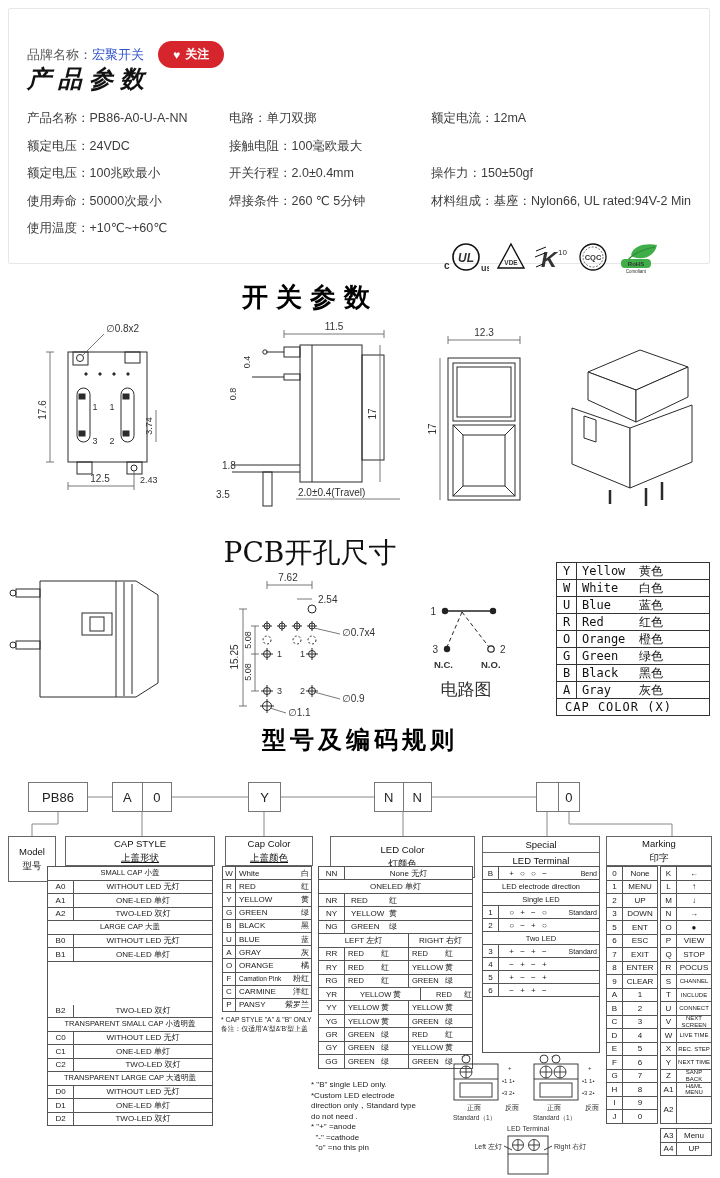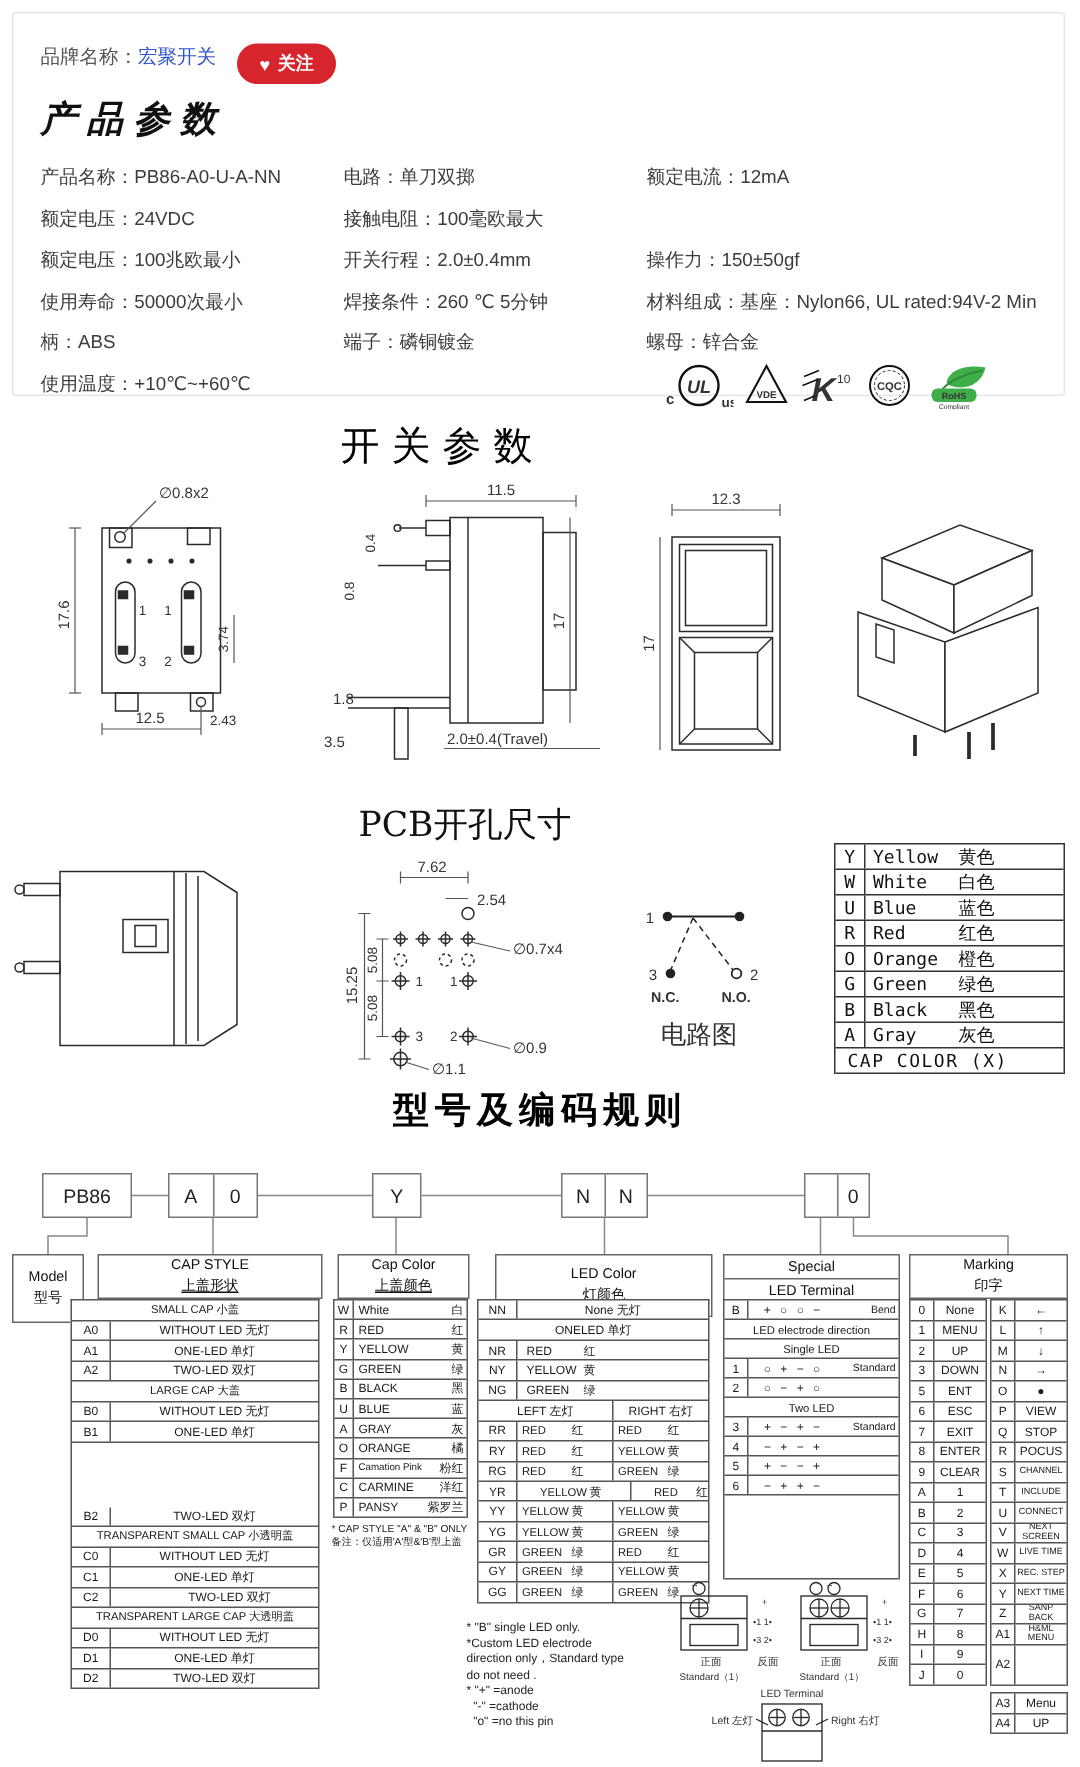--- a/index.html
+++ b/index.html
@@ -1,34 +1,34 @@
 <!DOCTYPE html>
 <html><head>
 <meta charset="utf-8">
 <style>
   *{margin:0;padding:0;box-sizing:border-box}
   body{font-family:"Liberation Sans","DejaVu Sans",sans-serif;background:#fff;color:#222}
   #page{position:relative;width:720px;height:1178px;background:#fff;overflow:hidden}
   .abs{position:absolute}
   
   .topbox{left:8px;top:8px;width:702px;height:256px;border:1px solid #e3e7ea;border-radius:2px;background:#fff}
-  .brandrow{left:18px;top:20px;display:flex;font-size:13px;color:#555}
+  .brandrow{left:18px;top:32px;display:flex;align-items:center;font-size:13px;color:#555}
   .brand{color:#3355cc;text-decoration:none;cursor:pointer}
   .follow{margin-left:14px;display:inline-flex;align-items:center;gap:5px;background:#d6252d;color:#fff;font-size:12px;font-weight:bold;padding:5px 15px;border-radius:14px;cursor:pointer}
   .ptitle{left:18px;top:54px;font-family:"DejaVu Serif",serif;font-style:italic;font-weight:bold;font-size:24px;letter-spacing:7px;color:#111}
   #params-body{left:0;top:96px;width:702px}
   .prow{display:flex;height:27.5px;align-items:center;font-size:12.5px;color:#3c3c3c}
   .pcell{overflow:hidden;white-space:nowrap}
   .pc0{width:220px;padding-left:18px}
   .pc1{width:202px}
   .pc2{flex:1;padding-right:6px}
   .certs{left:432px;top:232px;display:flex;align-items:center;gap:7px}
   
-  .h-switch{left:3px;top:280px;width:584px;text-align:center;font-size:26px;font-weight:normal;letter-spacing:8px;color:#000}
-  .h-pcb{left:150px;top:534px;width:320px;text-align:center;font-family:"DejaVu Serif",serif;font-size:23px;color:#111}
+  .h-switch{left:18px;top:280px;width:584px;text-align:center;font-size:26px;font-weight:bold;letter-spacing:8px;color:#000}
+  .h-pcb{left:150px;top:534px;width:320px;text-align:center;font-family:"DejaVu Serif",serif;font-size:28px;color:#111}
   .h-coding{left:0;top:724px;width:720px;text-align:center;font-size:24px;font-weight:bold;letter-spacing:4px;color:#000}
   svg text{fill:#333}
   .serif-cap{font-family:"DejaVu Serif",serif}
   
   #capcolor-x{left:556px;top:562px;width:154px;border:1px solid #333;border-bottom:none;font-family:"DejaVu Sans Mono",monospace;font-size:12px;color:#111;background:#fff}
   .xrow{display:flex;height:17px;border-bottom:1px solid #333;align-items:center}
   .xcode{width:20px;flex:none;text-align:center;border-right:1px solid #333;height:100%;display:flex;align-items:center;justify-content:center}
   .xen{width:62px;padding-left:5px}
   .xzh{flex:1}
   .xfoot{justify-content:flex-start;padding-left:8px;letter-spacing:1px}
@@ -83,25 +83,20 @@
           <div class="pcell pc0">额定电压：100兆欧最小</div>
           <div class="pcell pc1">开关行程：2.0±0.4mm</div>
           <div class="pcell pc2">操作力：150±50gf</div>
         </div>
         <div class="prow">
           <div class="pcell pc0">使用寿命：50000次最小</div>
           <div class="pcell pc1">焊接条件：260 ℃ 5分钟</div>
           <div class="pcell pc2">材料组成：基座：Nylon66, UL rated:94V-2 Min</div>
         </div>
         <div class="prow">
-          <div class="pcell pc0">柄：ABS</div>
-          <div class="pcell pc1">端子：磷铜镀金</div>
-          <div class="pcell pc2">螺母：锌合金</div>
-        </div>
-        <div class="prow">
           <div class="pcell pc0">使用温度：+10℃~+60℃</div>
           <div class="pcell pc1"></div>
           <div class="pcell pc2"></div>
         </div>
       </div>
 
     <div class="abs certs">
       <svg width="48" height="32">
         <text x="3" y="28" font-size="10" font-weight="bold">c</text>
         <circle cx="25" cy="16" r="13" fill="none" stroke="#111" stroke-width="1.6"></circle>

